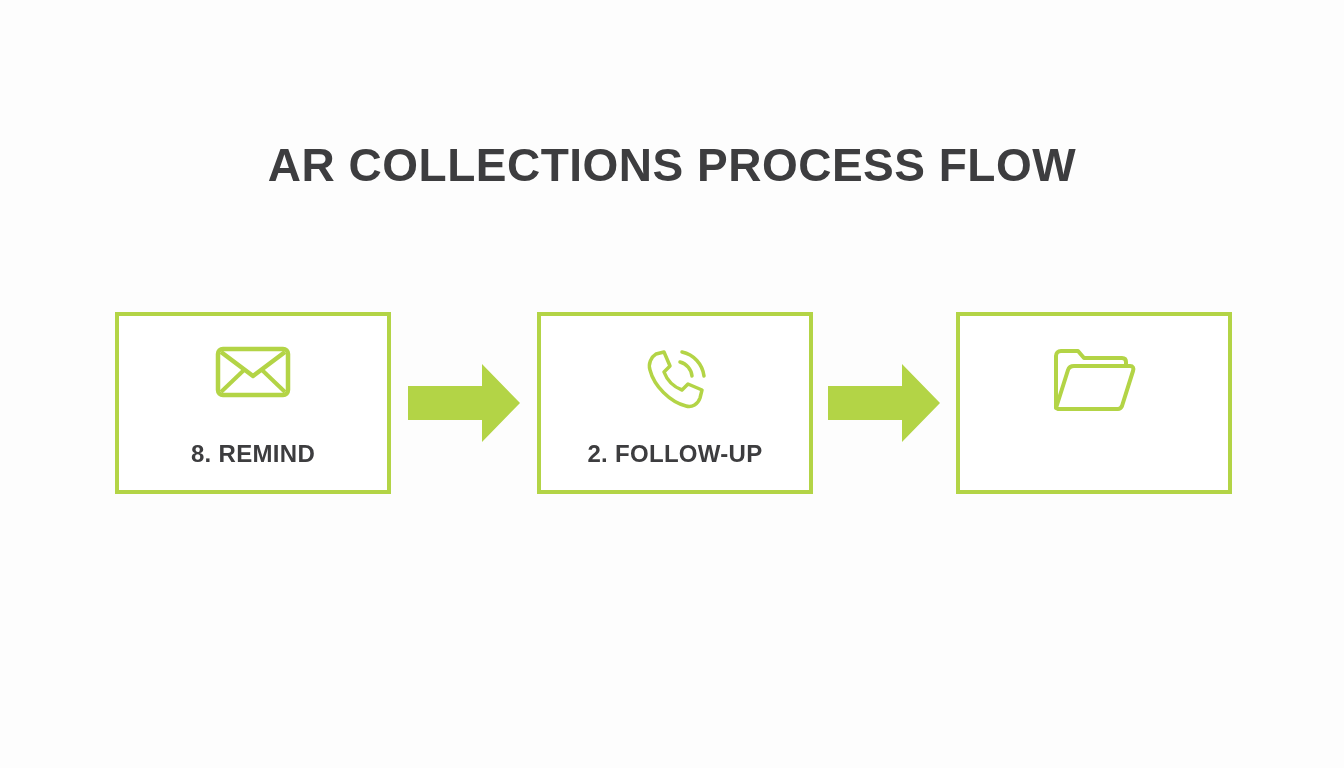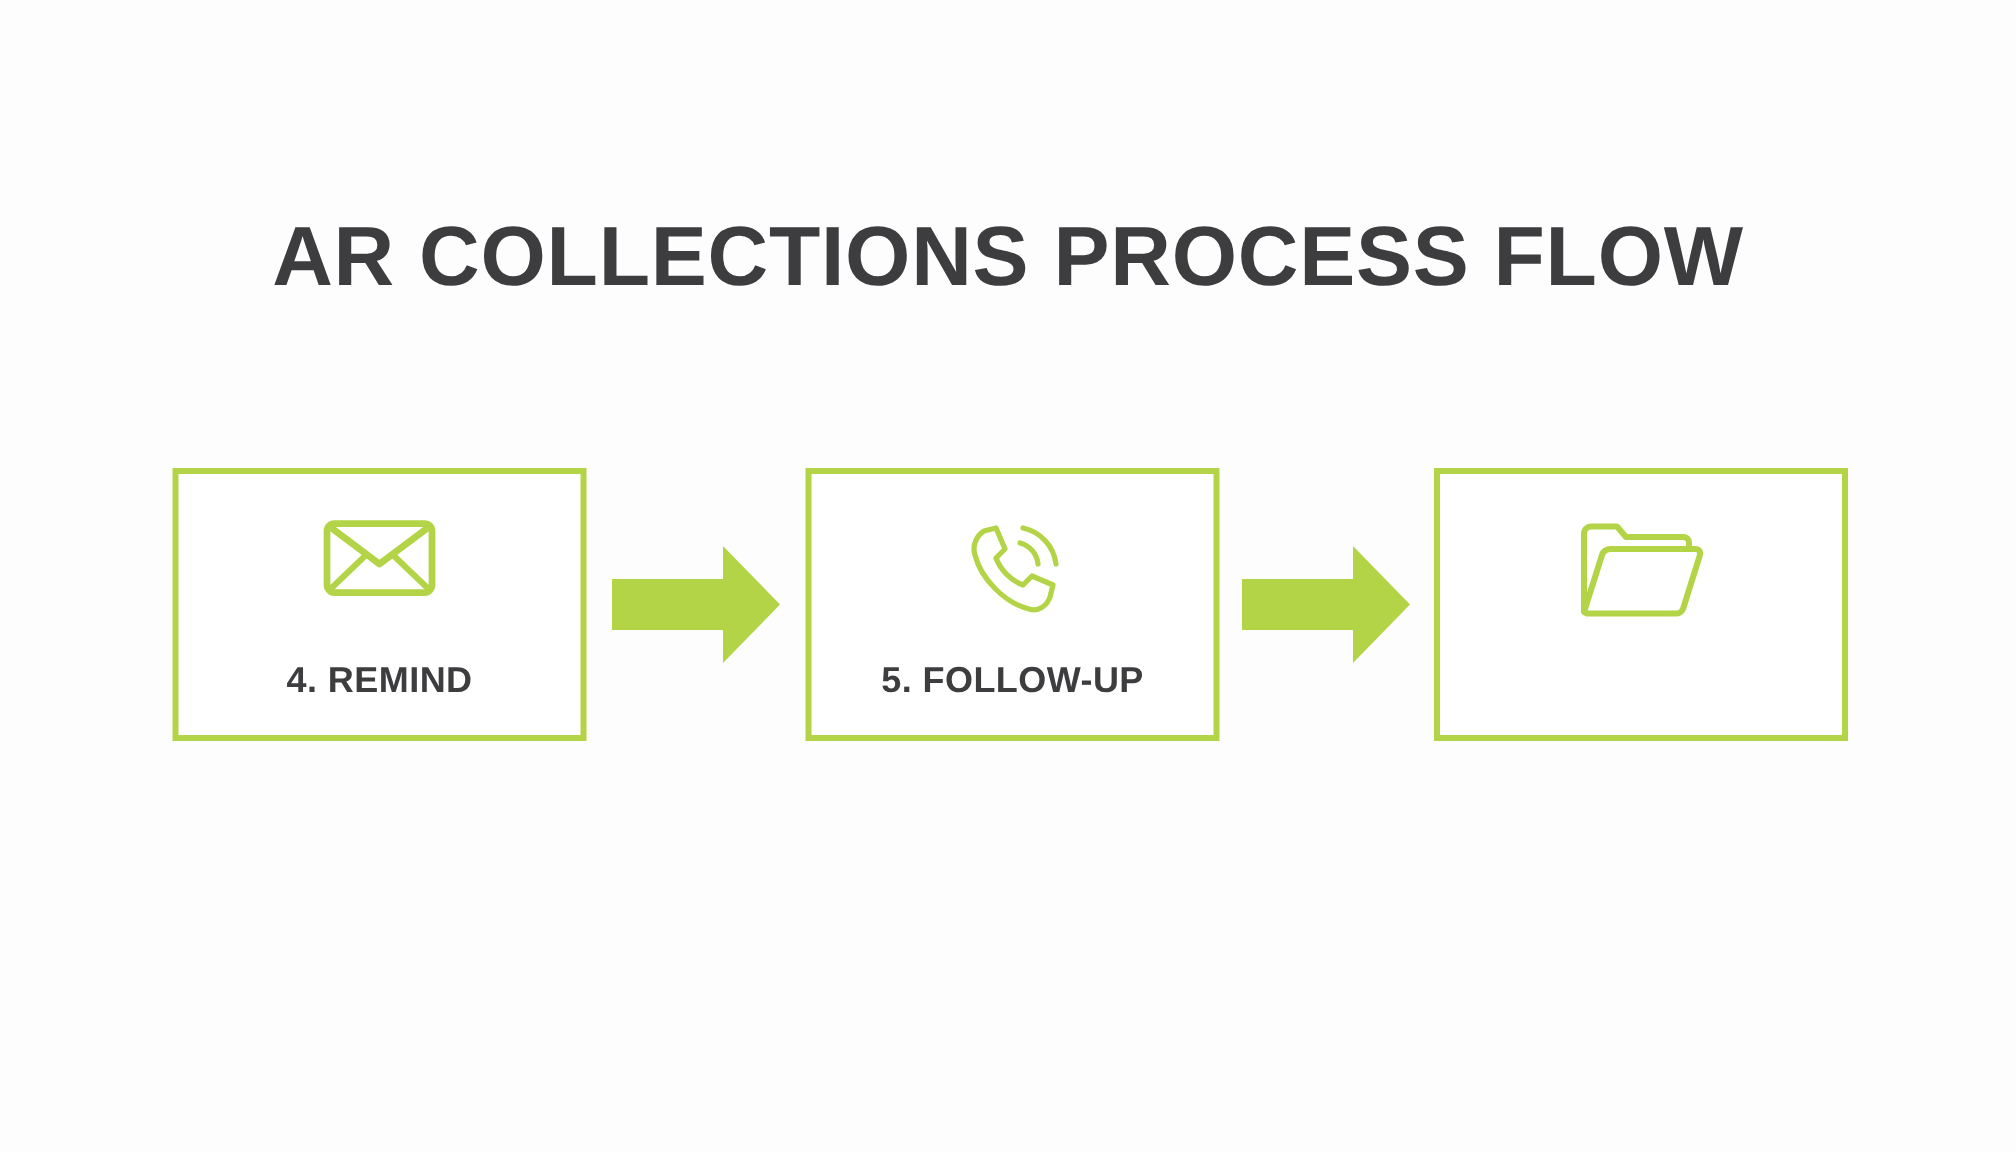--- a/index.html
+++ b/index.html
@@ -2,21 +2,21 @@
 <html><head>
 <meta charset="utf-8">
 <style>
   html, body { margin:0; padding:0; }
   body {
     width:1344px; height:768px; background:#fdfdfd; position:relative; overflow:hidden;
     font-family: "Liberation Sans", "DejaVu Sans", sans-serif;
   }
   .title {
     position:absolute; left:0; top:138px; width:1344px; text-align:center;
-    font-size:56px; font-weight:bold; color:#3d3d3f; letter-spacing:0.5px;
+    font-size:46px; font-weight:bold; color:#3d3d3f; letter-spacing:0.5px;
   }
   .box {
     position:absolute; top:312px; width:268px; height:174px;
     border:4px solid #b3d446; background:#ffffff; box-sizing:content-box;
   }
   .box .icon { position:absolute; left:50%; transform:translateX(-50%); top:30px; }
   .box .label {
     position:absolute; left:0; width:100%; top:124px; text-align:center;
     font-size:24px; font-weight:bold; color:#3d3d3f; letter-spacing:0.3px;
   }
@@ -30,38 +30,38 @@
 
   <div class="box" style="left:115px;">
     <span class="icon">
       <svg width="76" height="52" viewBox="0 0 76 52">
         <rect x="3" y="3" width="70" height="46" rx="5" fill="none" stroke="#b3d446" stroke-width="4.5"></rect>
         <polyline points="6,6 38,30 70,6" fill="none" stroke="#b3d446" stroke-width="4.5" stroke-linejoin="round"></polyline>
         <line x1="6" y1="46" x2="29" y2="24" stroke="#b3d446" stroke-width="4"></line>
         <line x1="70" y1="46" x2="47" y2="24" stroke="#b3d446" stroke-width="4"></line>
       </svg>
     </span>
-    <div class="label">4. REMIND</div>
+    <div class="label">8. REMIND</div>
   </div>
 
   <span class="arrow" style="left:408px;">
     <svg width="112" height="78" viewBox="0 0 112 78">
       <polygon points="0,22 74,22 74,0 112,39 74,78 74,56 0,56" fill="#b3d446"></polygon>
     </svg>
   </span>
 
   <div class="box" style="left:537px;">
     <span class="icon" style="top:32px;">
       <svg width="66" height="66" viewBox="0 0 66 66">
         <path d="M14 6 L22 4 L28 18 L22 24 C25 32 32 39 40 42 L46 36 L60 42 L58 50 C56 56 50 60 44 58 C28 54 12 38 8 22 C6 16 9 9 14 6 Z" fill="none" stroke="#b3d446" stroke-width="3.5" stroke-linejoin="round"></path>
         <path d="M38 14 A16 16 0 0 1 50 28" fill="none" stroke="#b3d446" stroke-width="3.5" stroke-linecap="round"></path>
         <path d="M40 4 A28 28 0 0 1 62 28" fill="none" stroke="#b3d446" stroke-width="3.5" stroke-linecap="round"></path>
       </svg>
     </span>
-    <div class="label">5. FOLLOW-UP</div>
+    <div class="label">2. FOLLOW-UP</div>
   </div>
 
   <span class="arrow" style="left:828px;">
     <svg width="112" height="78" viewBox="0 0 112 78">
       <polygon points="0,22 74,22 74,0 112,39 74,78 74,56 0,56" fill="#b3d446"></polygon>
     </svg>
   </span>
 
   <div class="box" style="left:956px;">
     <span class="icon" style="top:32px;">

